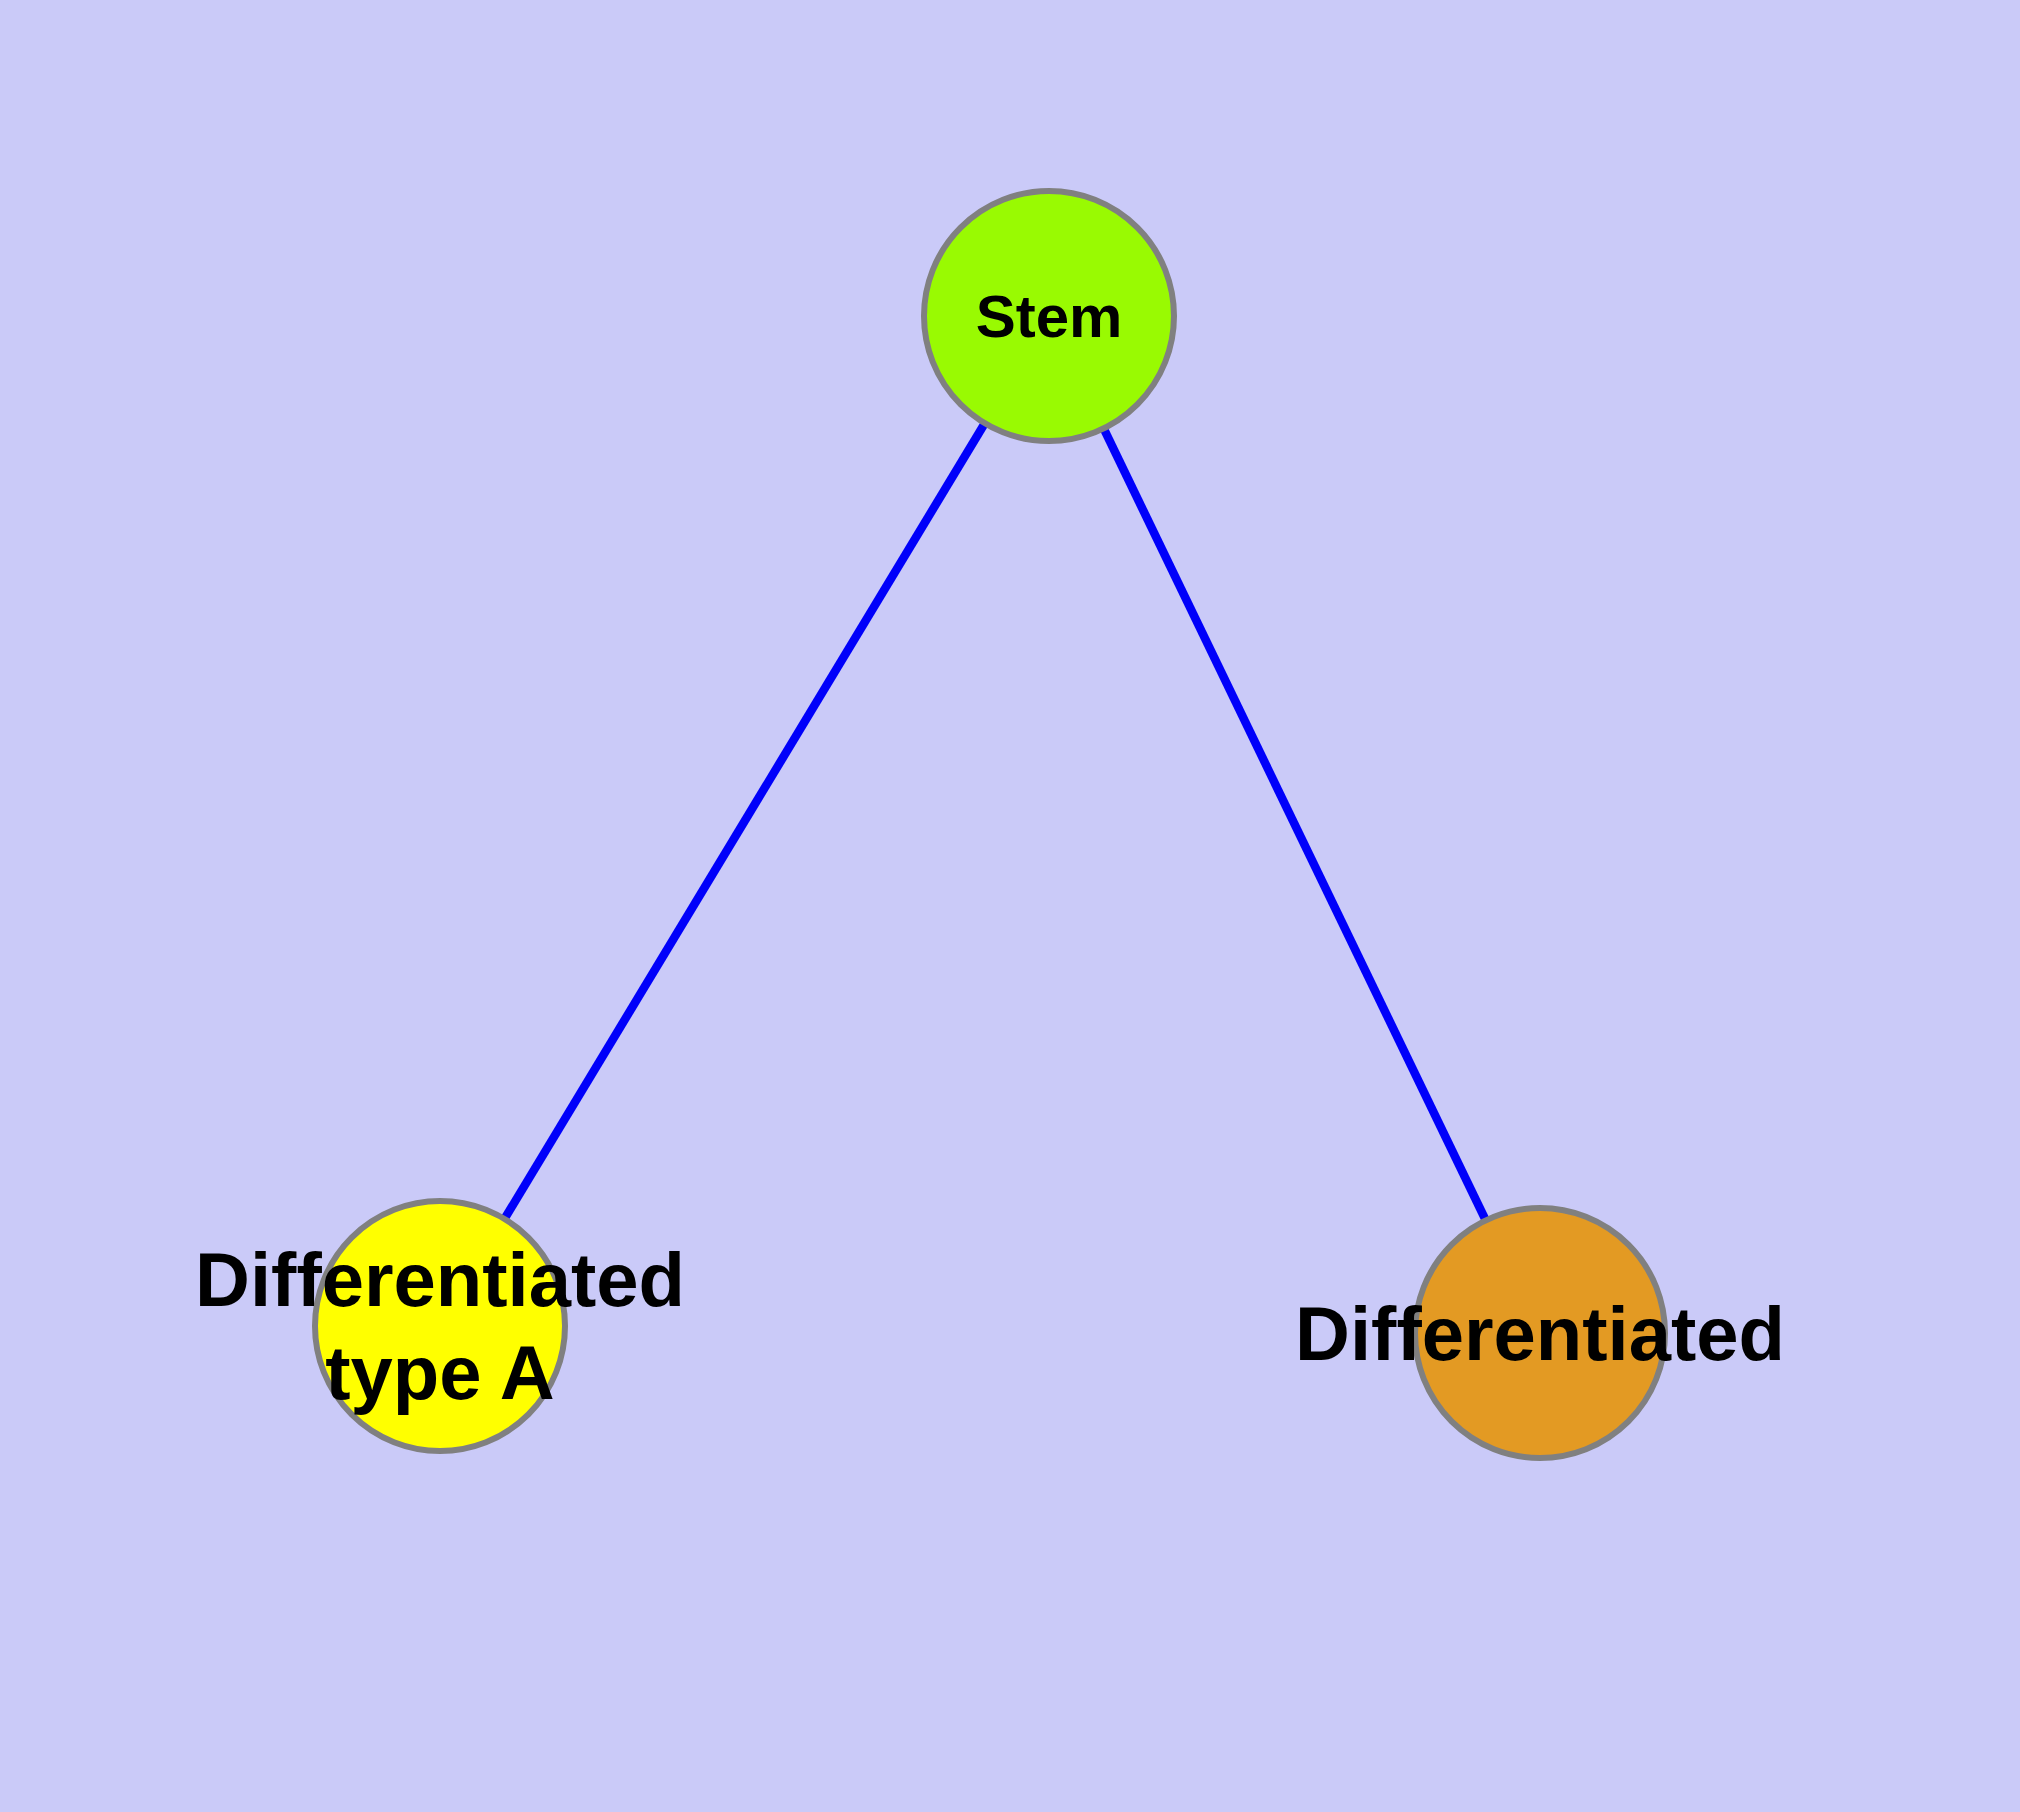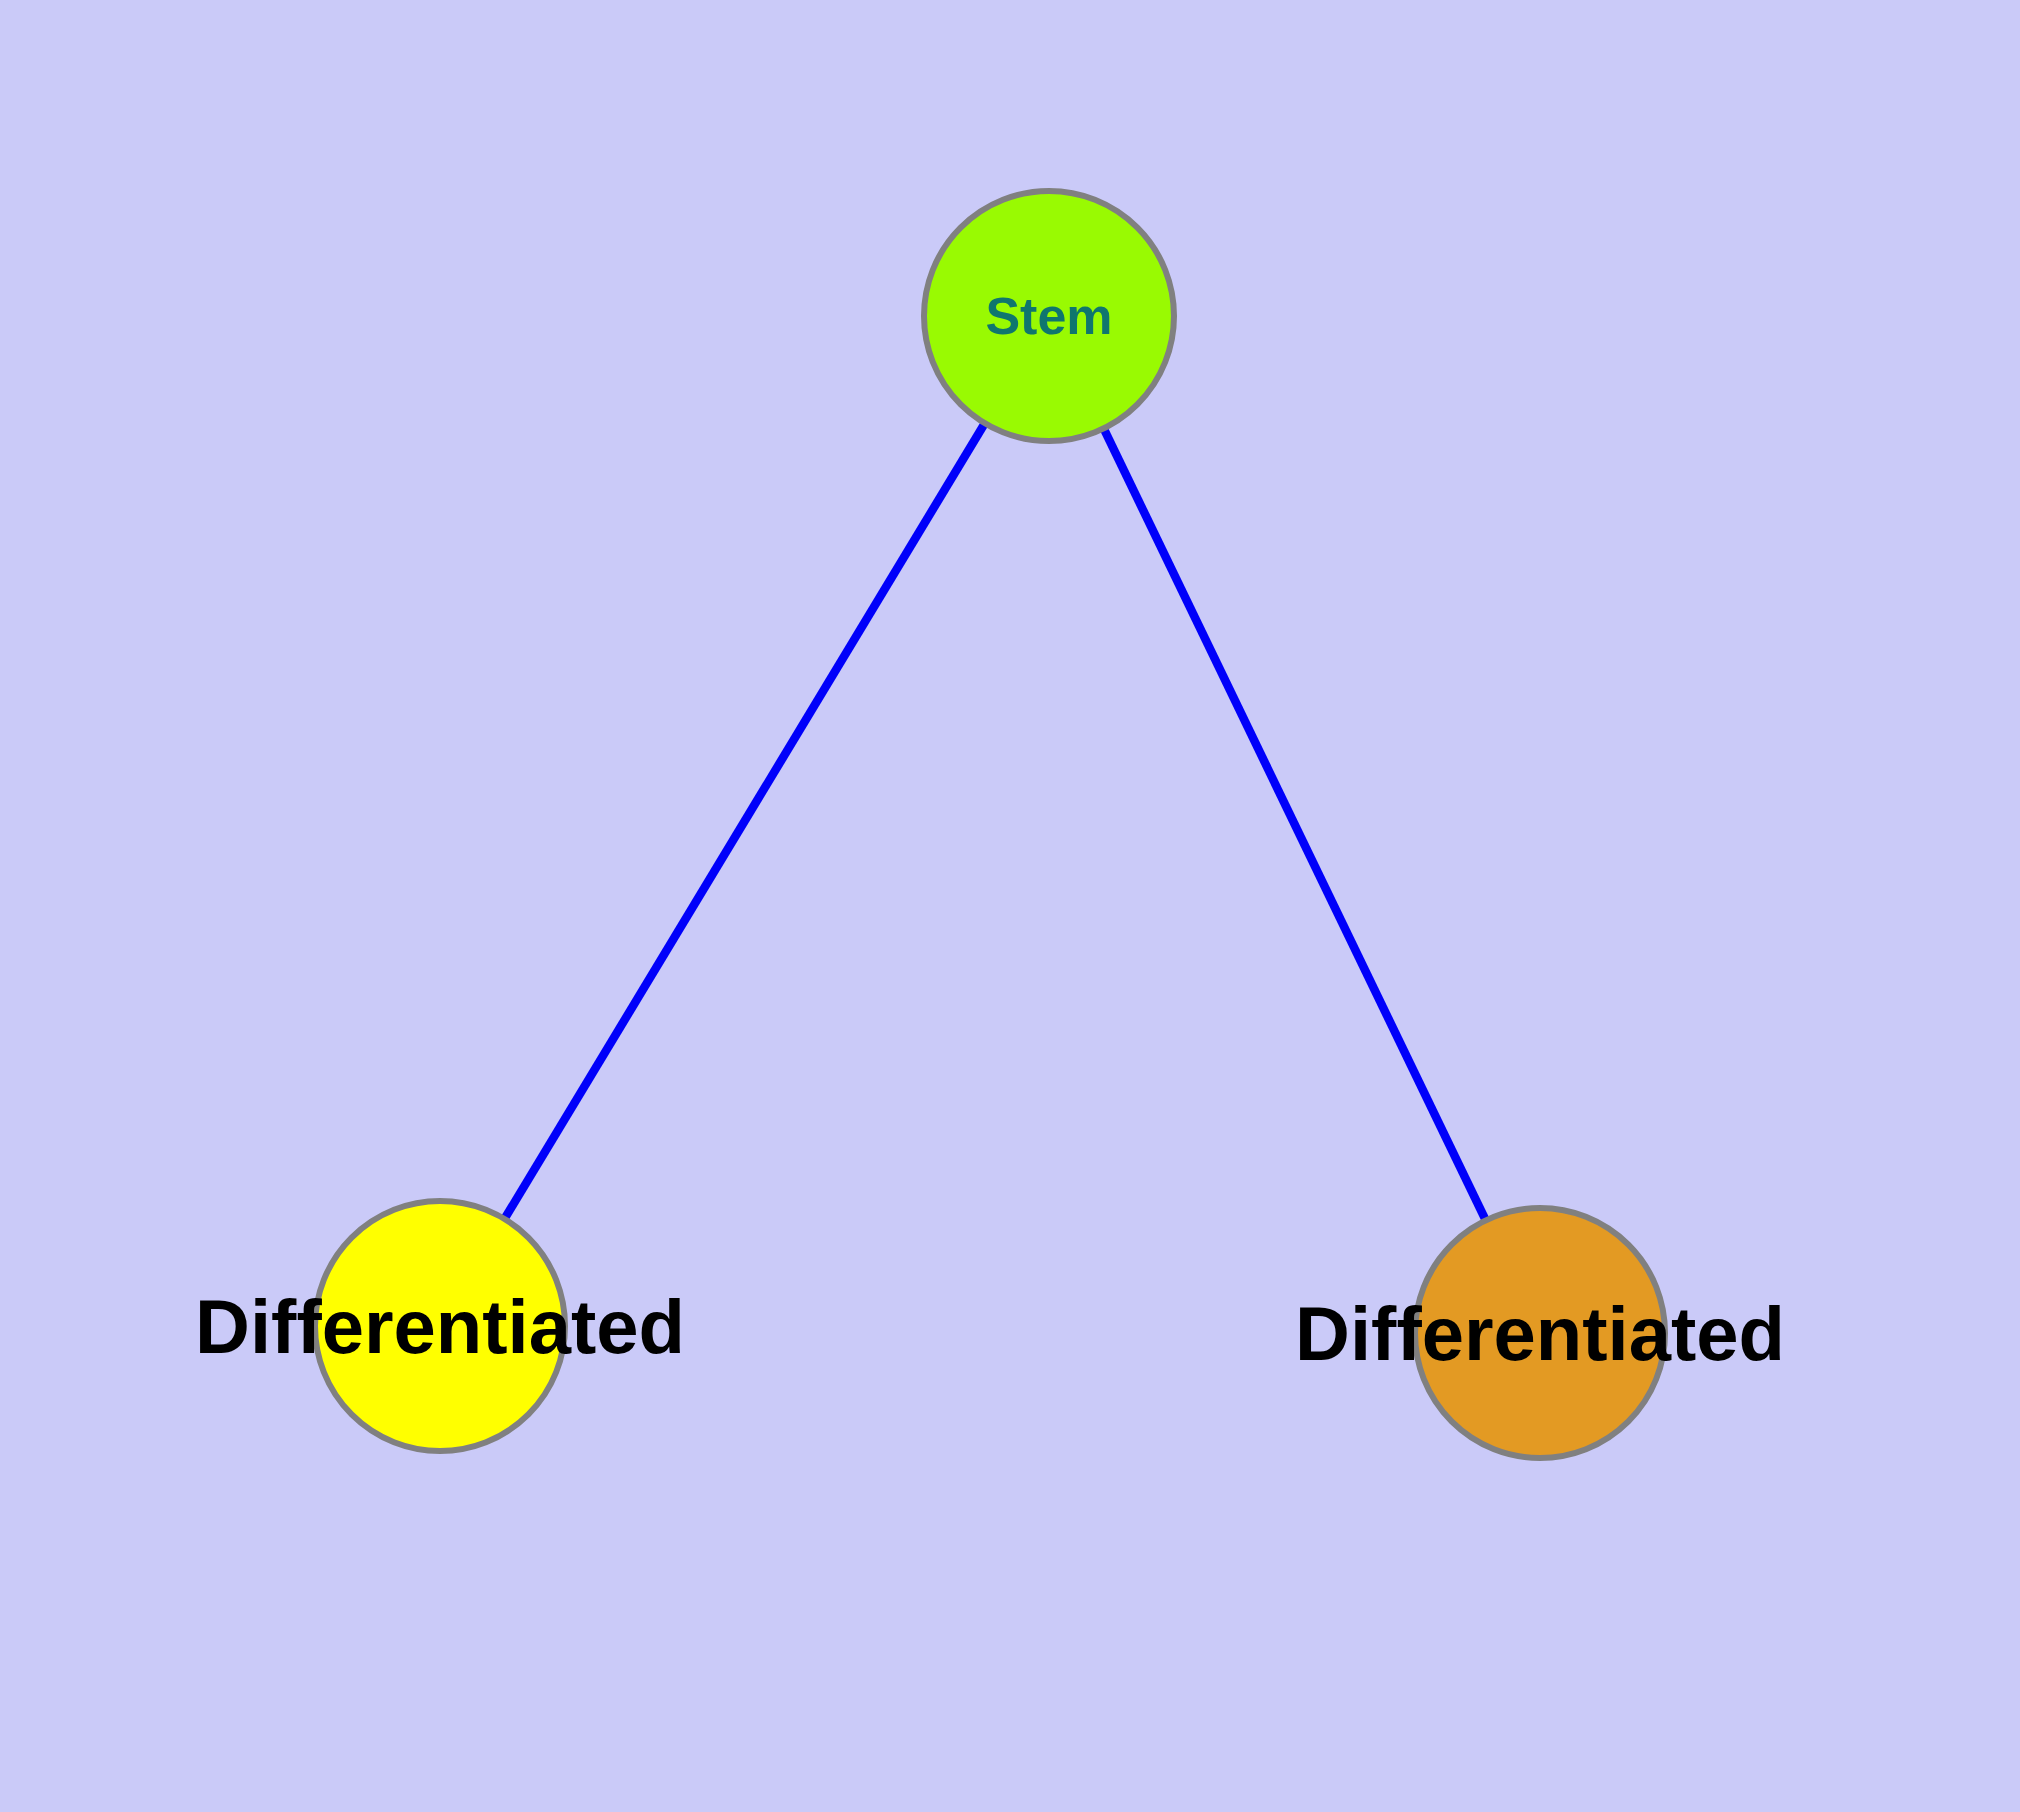--- a/index.html
+++ b/index.html
@@ -47,28 +47,29 @@
 <body>
 
 <div class="canvas" style="background: rgb(202, 202, 248);">
 
   <svg class="edge-layer" viewBox="0 0 2384 2138" aria-hidden="true">
     <line x1="1238" y1="373" x2="519" y2="1564" stroke="#0000FA" stroke-width="10"></line>
     <line x1="1238" y1="373" x2="1817" y2="1573" stroke="#0000FA" stroke-width="10"></line>
   </svg>
 
   <div class="node" style="left: 921px; top: 188px; width: 256px; height: 256px; background: rgb(153, 250, 2); border-color: rgb(128, 128, 128); border-width: 6px;">
-    <div class="node-label" style="font-size: 52px; line-height: 93px; color: #0f766e;">
+    <div class="node-label" style="font-size: 60px; line-height: 93px; color: #000000;">
       <span>Stem</span>
     </div>
   </div>
 
   <div class="node" style="left: 312px; top: 1198px; width: 256px; height: 256px; background: rgb(255, 255, 0); border-color: rgb(128, 128, 128); border-width: 6px;">
     <div class="node-label" style="font-size: 76px; line-height: 93px; color: rgb(0, 0, 0);">
       <span>Differentiated</span>
+      <span>type A</span>
     </div>
   </div>
 
   <div class="node" style="left: 1412px; top: 1205px; width: 256px; height: 256px; background: rgb(227, 154, 35); border-color: rgb(128, 128, 128); border-width: 6px;">
     <div class="node-label" style="font-size: 76px; line-height: 93px; color: rgb(0, 0, 0);">
       <span>Differentiated</span>
     </div>
   </div>
 
 </div>

